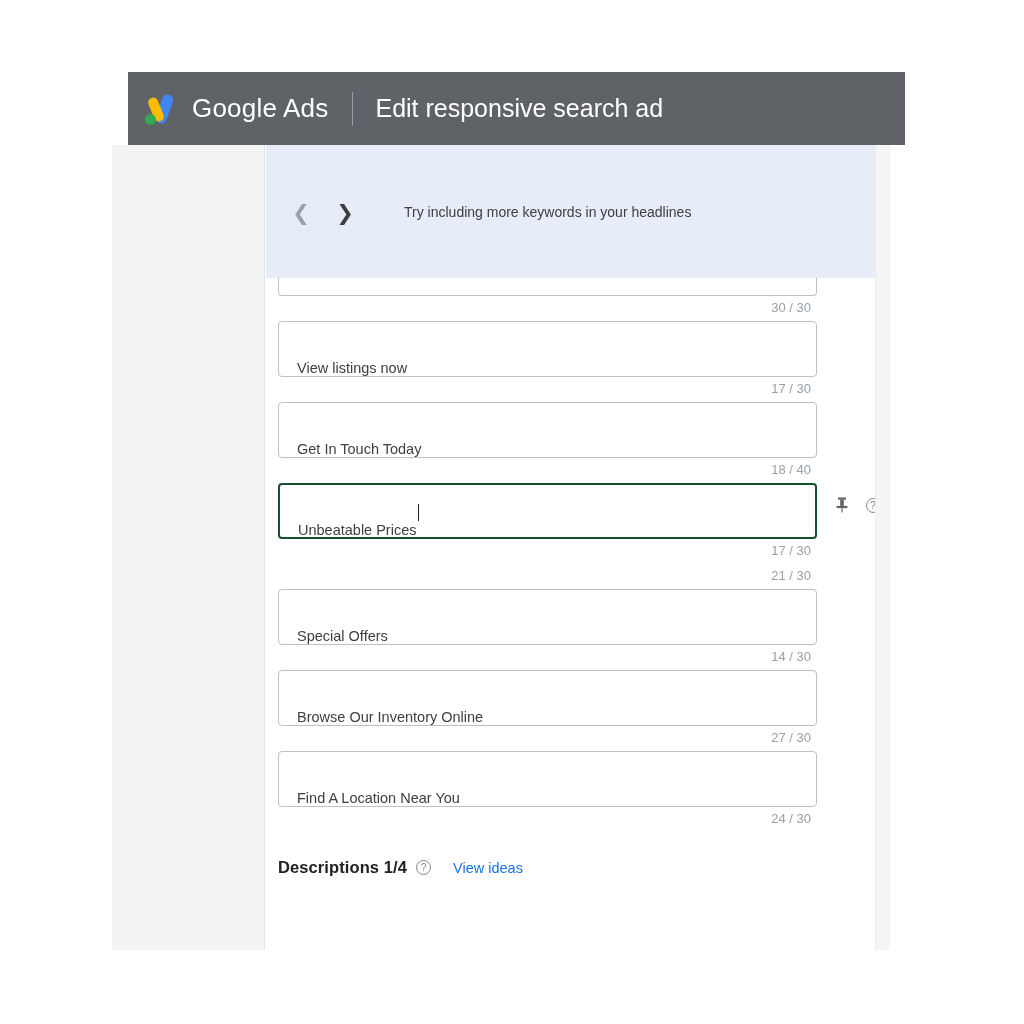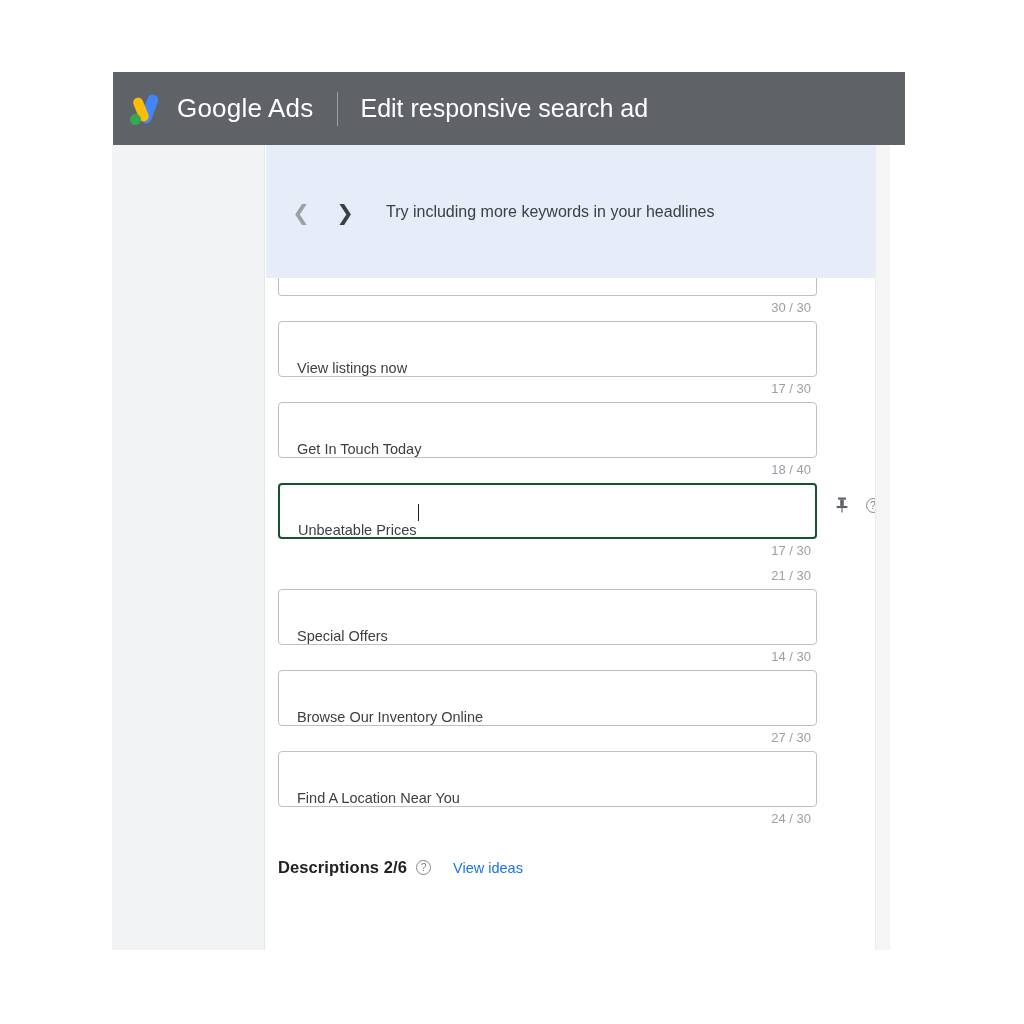--- a/index.html
+++ b/index.html
@@ -26,21 +26,21 @@
     top: 72px;
     width: 793px;
     height: 878px;
     background: #ffffff;
     overflow: hidden;
   }
 
   
   .app-header {
     position: absolute;
-    left: 1px;
+    left: 16px;
     top: 0;
     width: 793px;
     height: 73px;
     background: #5f6368;
     display: flex;
     align-items: center;
     padding-left: 14px;
     box-sizing: border-box;
   }
 
@@ -174,22 +174,22 @@
     display: flex;
     align-items: center;
     justify-content: center;
     font-size: 21px;
     line-height: 1;
     user-select: none;
   }
   .nav-chevron.prev { color: #9aa0a6; }
   .nav-chevron.next { color: #3c4043; margin-left: 14px; }
   .suggestion-text {
-    margin-left: 26px;
-    font-size: 16px;
+    margin-left: 44px;
+    font-size: 14px;
     color: #3c4043;
     white-space: nowrap;
   }
 
   
   .fields-area {
     position: absolute;
     left: 0;
     top: 133px;
     width: 624px;
@@ -411,21 +411,21 @@
           </div>
 
           <div class="field-block">
             <div class="field-box">
               <span class="field-value">Find A Location Near You</span>
             </div>
             <div class="counter">24 / 30</div>
           </div>
 
           <div class="descriptions-row">
-            <span class="descriptions-title">Descriptions 2/6</span>
+            <span class="descriptions-title">Descriptions 1/4</span>
             <span class="descriptions-help">?</span>
             <span class="view-ideas-link">View ideas</span>
           </div>
 
         </div>
 
         <div class="scroll-track"></div>
 
       </div>
     </div>

